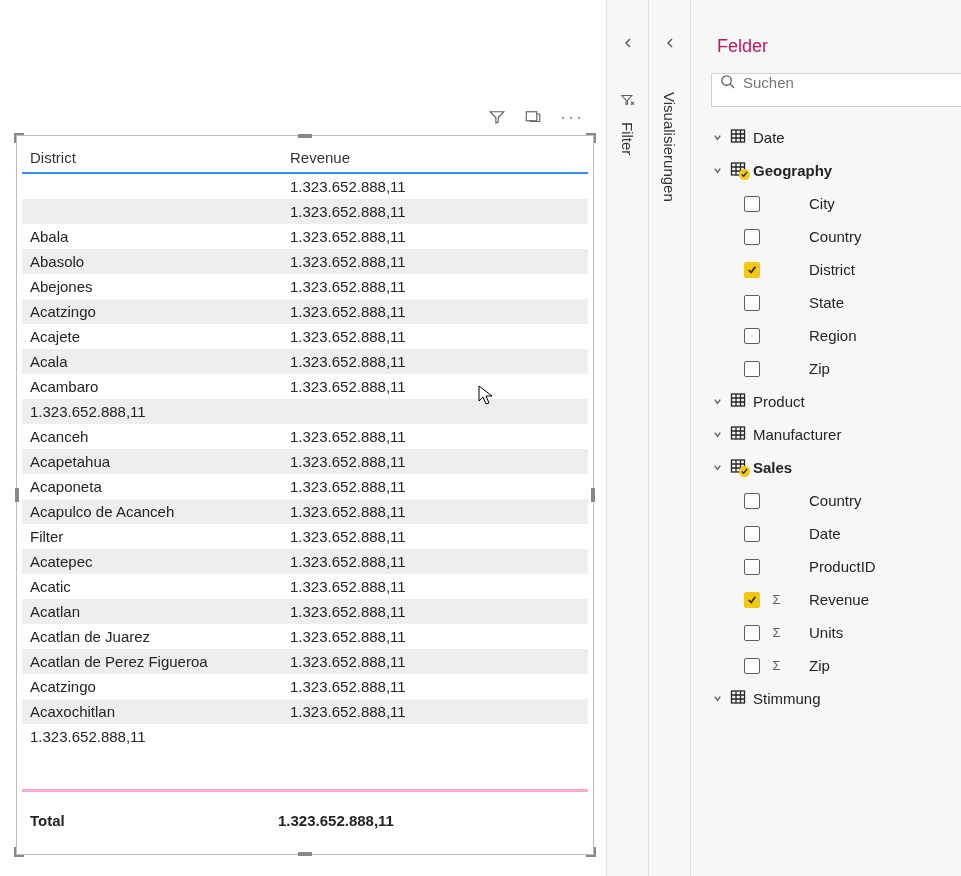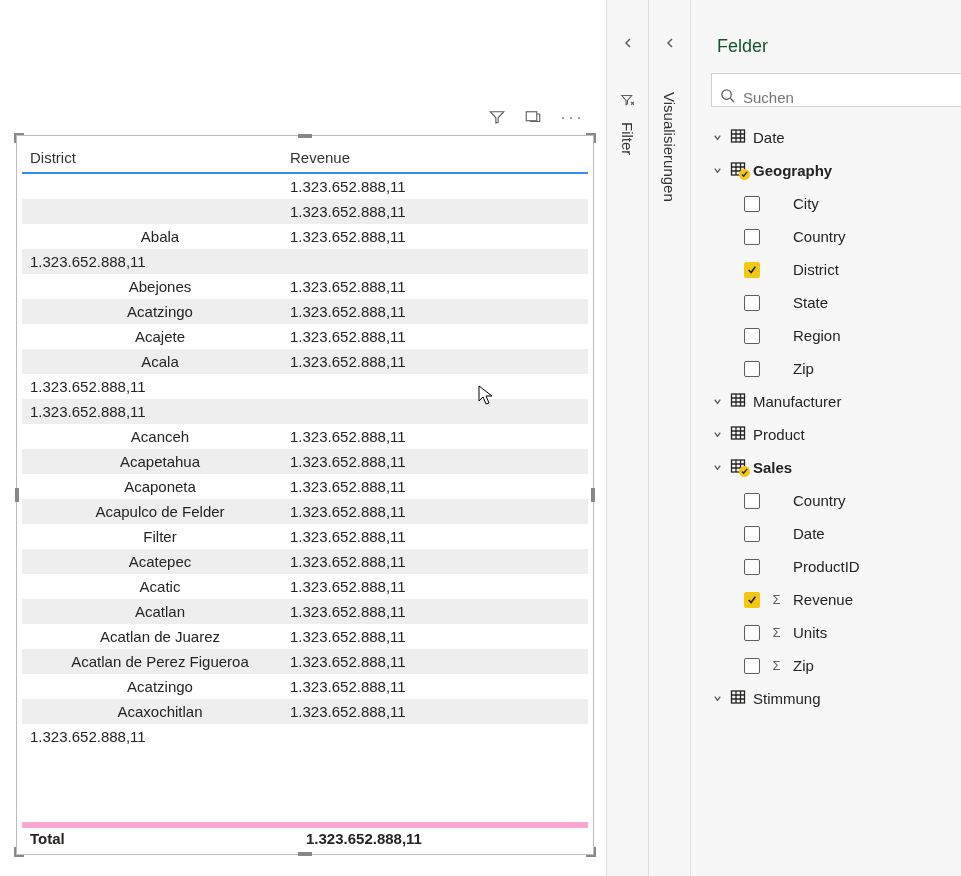--- a/index.html
+++ b/index.html
@@ -79,29 +79,28 @@
   scrollbar-width: thin;
 }
 .tbody::-webkit-scrollbar { width: 10px; }
 .tbody::-webkit-scrollbar-thumb { background: #c8c6c4; }
 .trow {
   display: flex;
   padding: 4px 8px;
   font-size: 15px;
 }
 .trow:nth-child(even) { background: #eeeeee; }
-.trow .c1 { width: 260px; white-space: nowrap; overflow: hidden; text-align: center; }
+.trow .c1 { width: 260px; white-space: nowrap; overflow: hidden; }
 .trow .c2 { width: 140px; white-space: nowrap; }
 .tfoot-row {
   display: flex;
-  padding: 2px 8px;
+  padding: 20px 8px;
   font-size: 15px;
   font-weight: 700;
-  border-top: 6px solid #f9a8d4;
-  gap: 28px;
+  border-top: 3px solid #f9a8d4;
 }
 .tfoot-row .c1 { width: 248px; }
 .tfoot-row .c2 { width: 160px; }
 .cursor {
   position: absolute;
   left: 478px; top: 385px;
   width: 16px; height: 20px;
   pointer-events: none;
 }
 .collapsed-pane {
@@ -131,30 +130,30 @@
 .fields-pane {
   position: absolute;
   left: 690px; right: 0; top: 0; bottom: 0;
   border-left: 1px solid #e1dfdd;
   background: #f7f7f7;
   padding-top: 30px;
 }
 .fields-title {
   font-size: 18px;
   padding: 6px 18px 16px 26px;
-  color: #14532d;
+  color: #be185d;
 }
 .search-box {
   margin: 0 0 14px 20px;
   height: 34px;
   border: 1px solid #d2d0ce;
   border-right: none;
   background: #fff;
   display: flex;
-  align-items: flex-end;
+  align-items: flex-start;
   padding: 0 8px;
   gap: 8px;
 }
 .search-box input {
   border: none;
   outline: none;
   font-size: 15px;
   flex: 1;
   background: transparent;
 }
@@ -211,21 +210,21 @@
   background: #F2C811;
   border-color: #F2C811;
 }
 .tree-field .sigma {
   width: 13px;
   display: inline-flex;
   justify-content: center;
   color: #605e5c;
   font-size: 13px;
 }
-.tree-field .fname { color: #252423; }
+.tree-field .fname { color: #252423; margin-left: 16px; }
 </style>
 </head>
 <body>
 
 <div class="canvas-area">
 
   <div class="visual-toolbar">
     <span class="ico">
       <svg viewBox="0 0 24 24" width="18" height="18" fill="none" stroke="#605e5c" stroke-width="1.5">
           <path d="M3 5h18l-7.5 8v6l-3 1v-7L3 5z"></path>
@@ -262,58 +261,60 @@
           </div>
           <div class="trow">
             <div class="c1"></div>
             <div class="c2">1.323.652.888,11</div>
           </div>
           <div class="trow">
             <div class="c1">Abala</div>
             <div class="c2">1.323.652.888,11</div>
           </div>
           <div class="trow">
+            <div class="c1">Abasolo</div>
             <div class="c2">1.323.652.888,11</div>
           </div>
           <div class="trow">
             <div class="c1">Abejones</div>
             <div class="c2">1.323.652.888,11</div>
           </div>
           <div class="trow">
             <div class="c1">Acatzingo</div>
             <div class="c2">1.323.652.888,11</div>
           </div>
           <div class="trow">
             <div class="c1">Acajete</div>
             <div class="c2">1.323.652.888,11</div>
           </div>
           <div class="trow">
             <div class="c1">Acala</div>
             <div class="c2">1.323.652.888,11</div>
           </div>
           <div class="trow">
+            <div class="c1">Acambaro</div>
             <div class="c2">1.323.652.888,11</div>
           </div>
           <div class="trow">
             <div class="c2">1.323.652.888,11</div>
           </div>
           <div class="trow">
             <div class="c1">Acanceh</div>
             <div class="c2">1.323.652.888,11</div>
           </div>
           <div class="trow">
             <div class="c1">Acapetahua</div>
             <div class="c2">1.323.652.888,11</div>
           </div>
           <div class="trow">
             <div class="c1">Acaponeta</div>
             <div class="c2">1.323.652.888,11</div>
           </div>
           <div class="trow">
-            <div class="c1">Acapulco de Felder</div>
+            <div class="c1">Acapulco de Acanceh</div>
             <div class="c2">1.323.652.888,11</div>
           </div>
           <div class="trow">
             <div class="c1">Filter</div>
             <div class="c2">1.323.652.888,11</div>
           </div>
           <div class="trow">
             <div class="c1">Acatepec</div>
             <div class="c2">1.323.652.888,11</div>
           </div>
@@ -462,33 +463,33 @@
       <div class="tree-table">
         <span class="caret">
           <svg viewBox="0 0 12 12" width="11" height="11" fill="none" stroke="#605e5c" stroke-width="1.5">
             <path d="M3 4l3 4 3-4"></path>
           </svg>
         </span>
         <span class="tbl-icon"><svg viewBox="0 0 16 16" width="16" height="16" fill="none" stroke="#252423" stroke-width="1.3">
             <rect x="1.5" y="2" width="13" height="12"></rect>
             <path d="M1.5 6h13M1.5 10h13M6 2v12M10.5 2v12"></path>
           </svg></span>
-        <span>Manufacturer</span>
+        <span>Product</span>
       </div>
       <div class="tree-table">
         <span class="caret">
           <svg viewBox="0 0 12 12" width="11" height="11" fill="none" stroke="#605e5c" stroke-width="1.5">
             <path d="M3 4l3 4 3-4"></path>
           </svg>
         </span>
         <span class="tbl-icon"><svg viewBox="0 0 16 16" width="16" height="16" fill="none" stroke="#252423" stroke-width="1.3">
             <rect x="1.5" y="2" width="13" height="12"></rect>
             <path d="M1.5 6h13M1.5 10h13M6 2v12M10.5 2v12"></path>
           </svg></span>
-        <span>Product</span>
+        <span>Manufacturer</span>
       </div>
       <div class="tree-table expanded">
         <span class="caret">
           <svg viewBox="0 0 12 12" width="11" height="11" fill="none" stroke="#605e5c" stroke-width="1.5">
             <path d="M3 4l3 4 3-4"></path>
           </svg>
         </span>
         <span class="tbl-icon"><svg viewBox="0 0 16 16" width="16" height="16" fill="none" stroke="#252423" stroke-width="1.3">
             <rect x="1.5" y="2" width="13" height="12"></rect>
             <path d="M1.5 6h13M1.5 10h13M6 2v12M10.5 2v12"></path>

